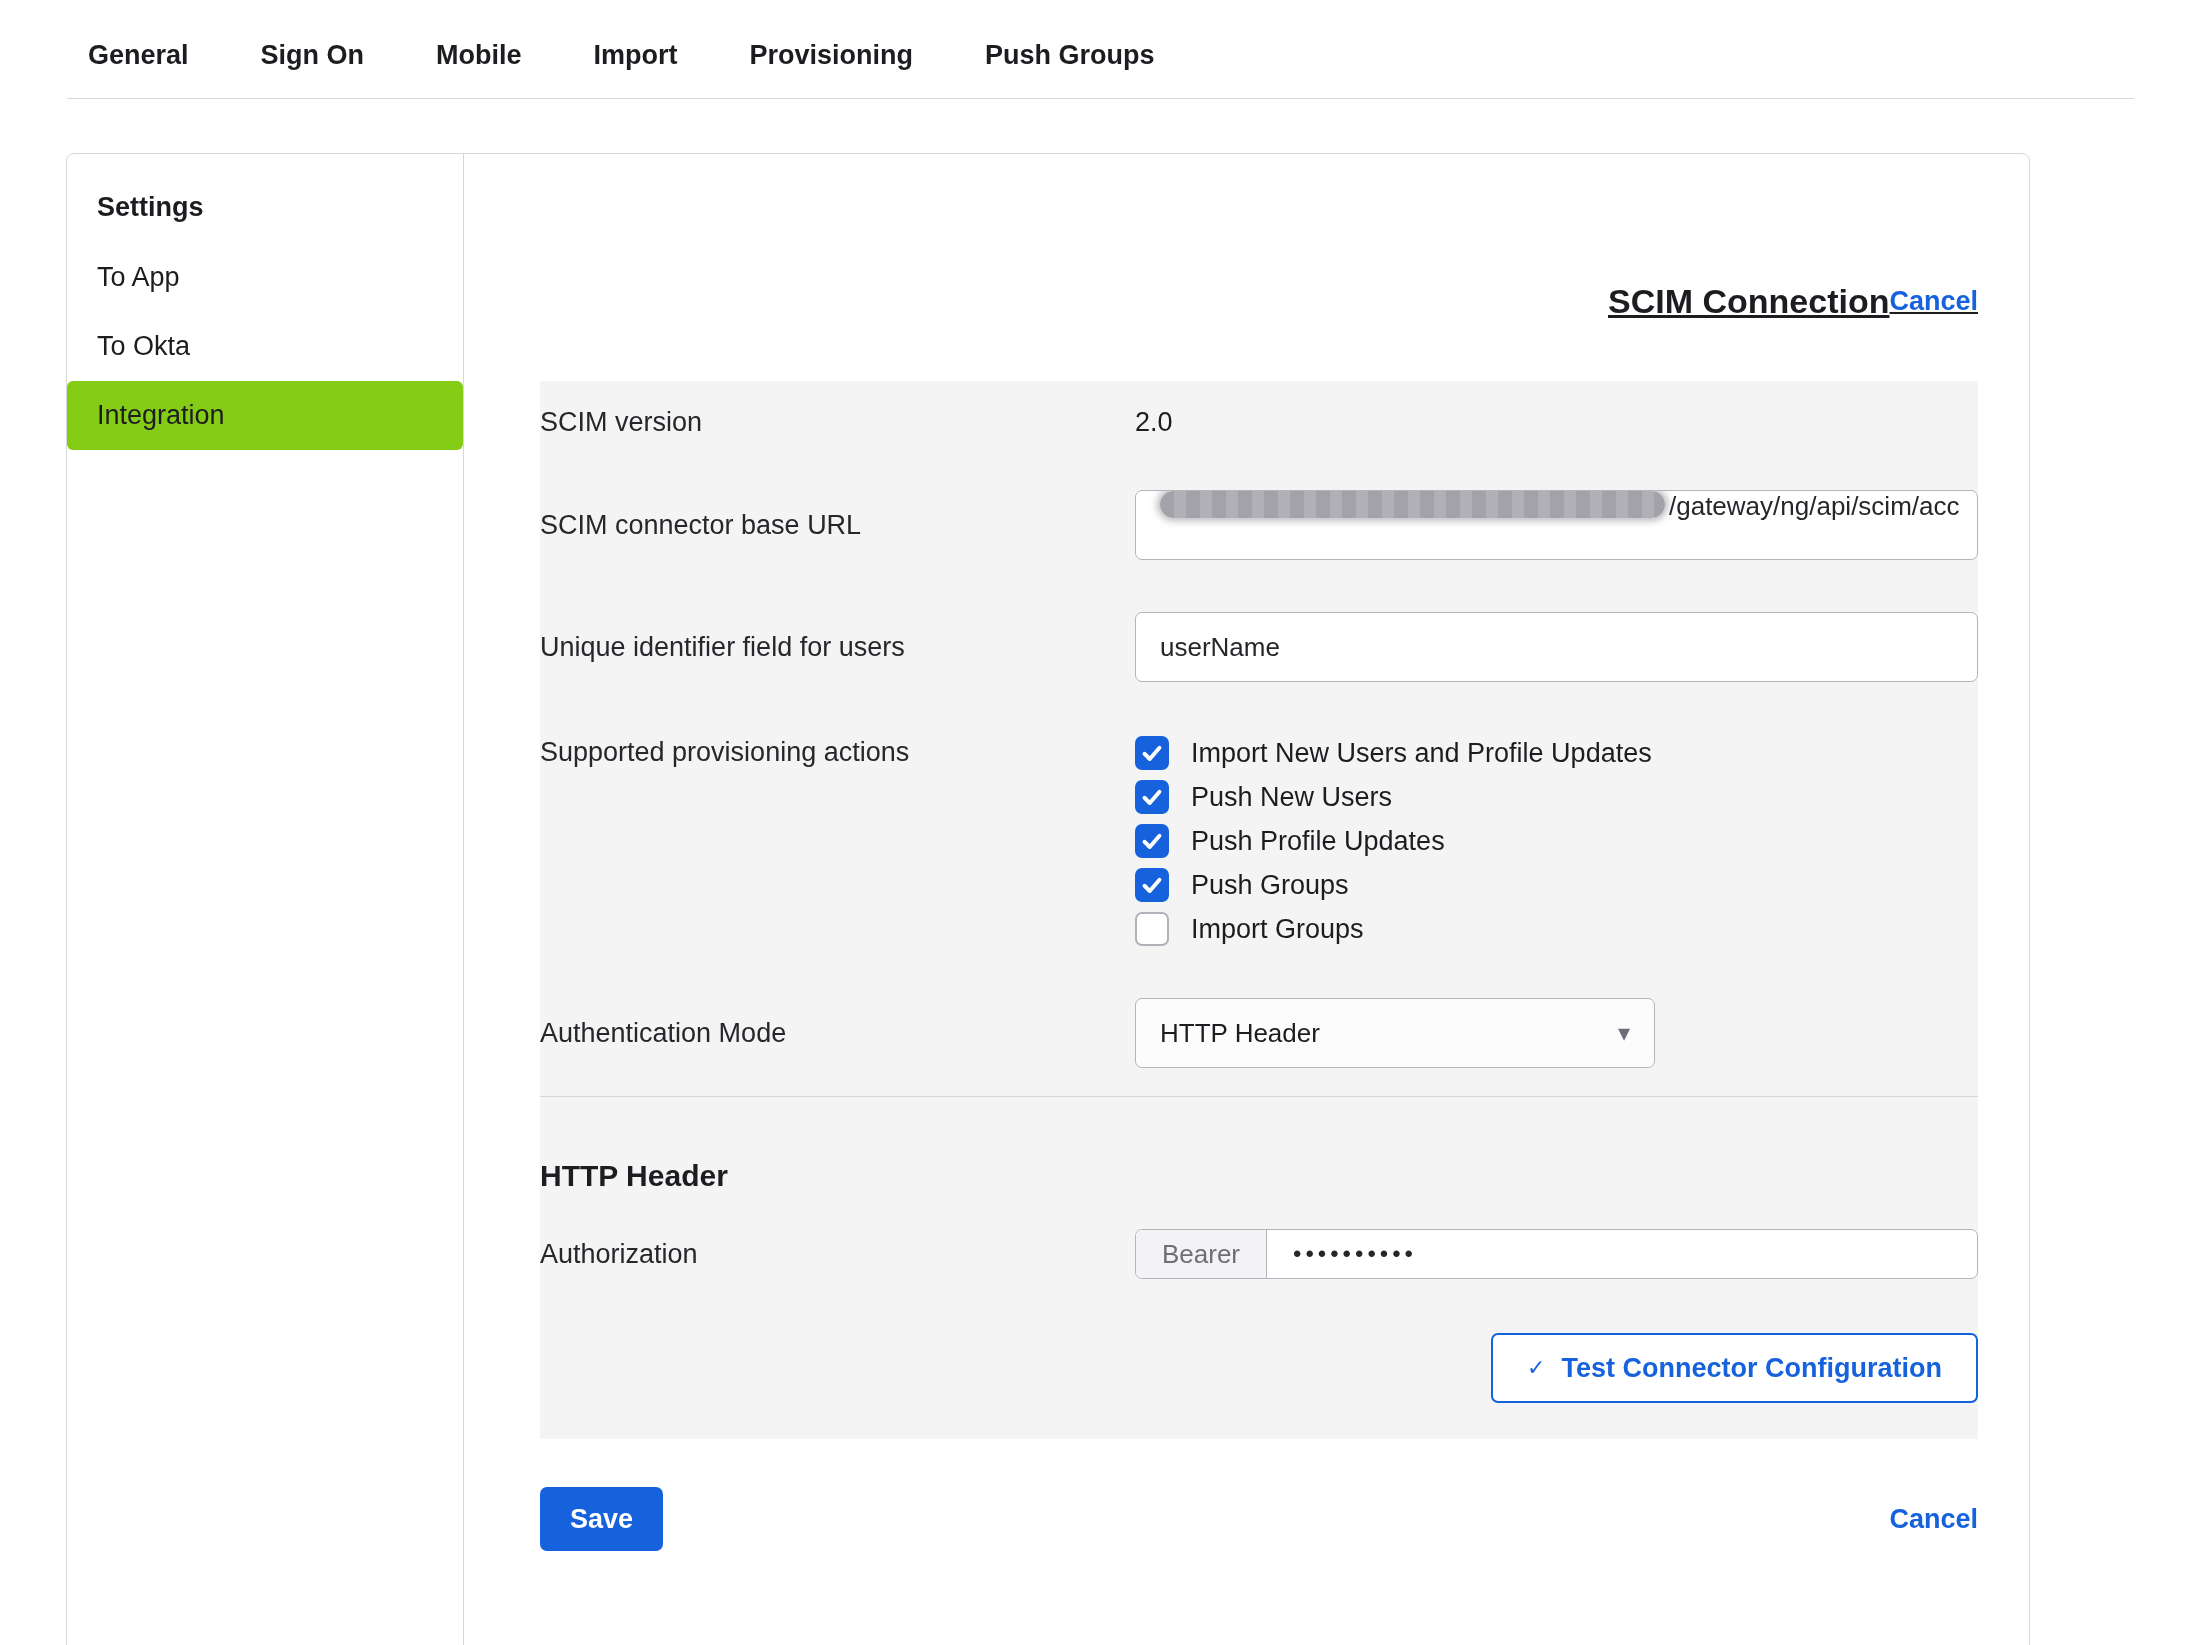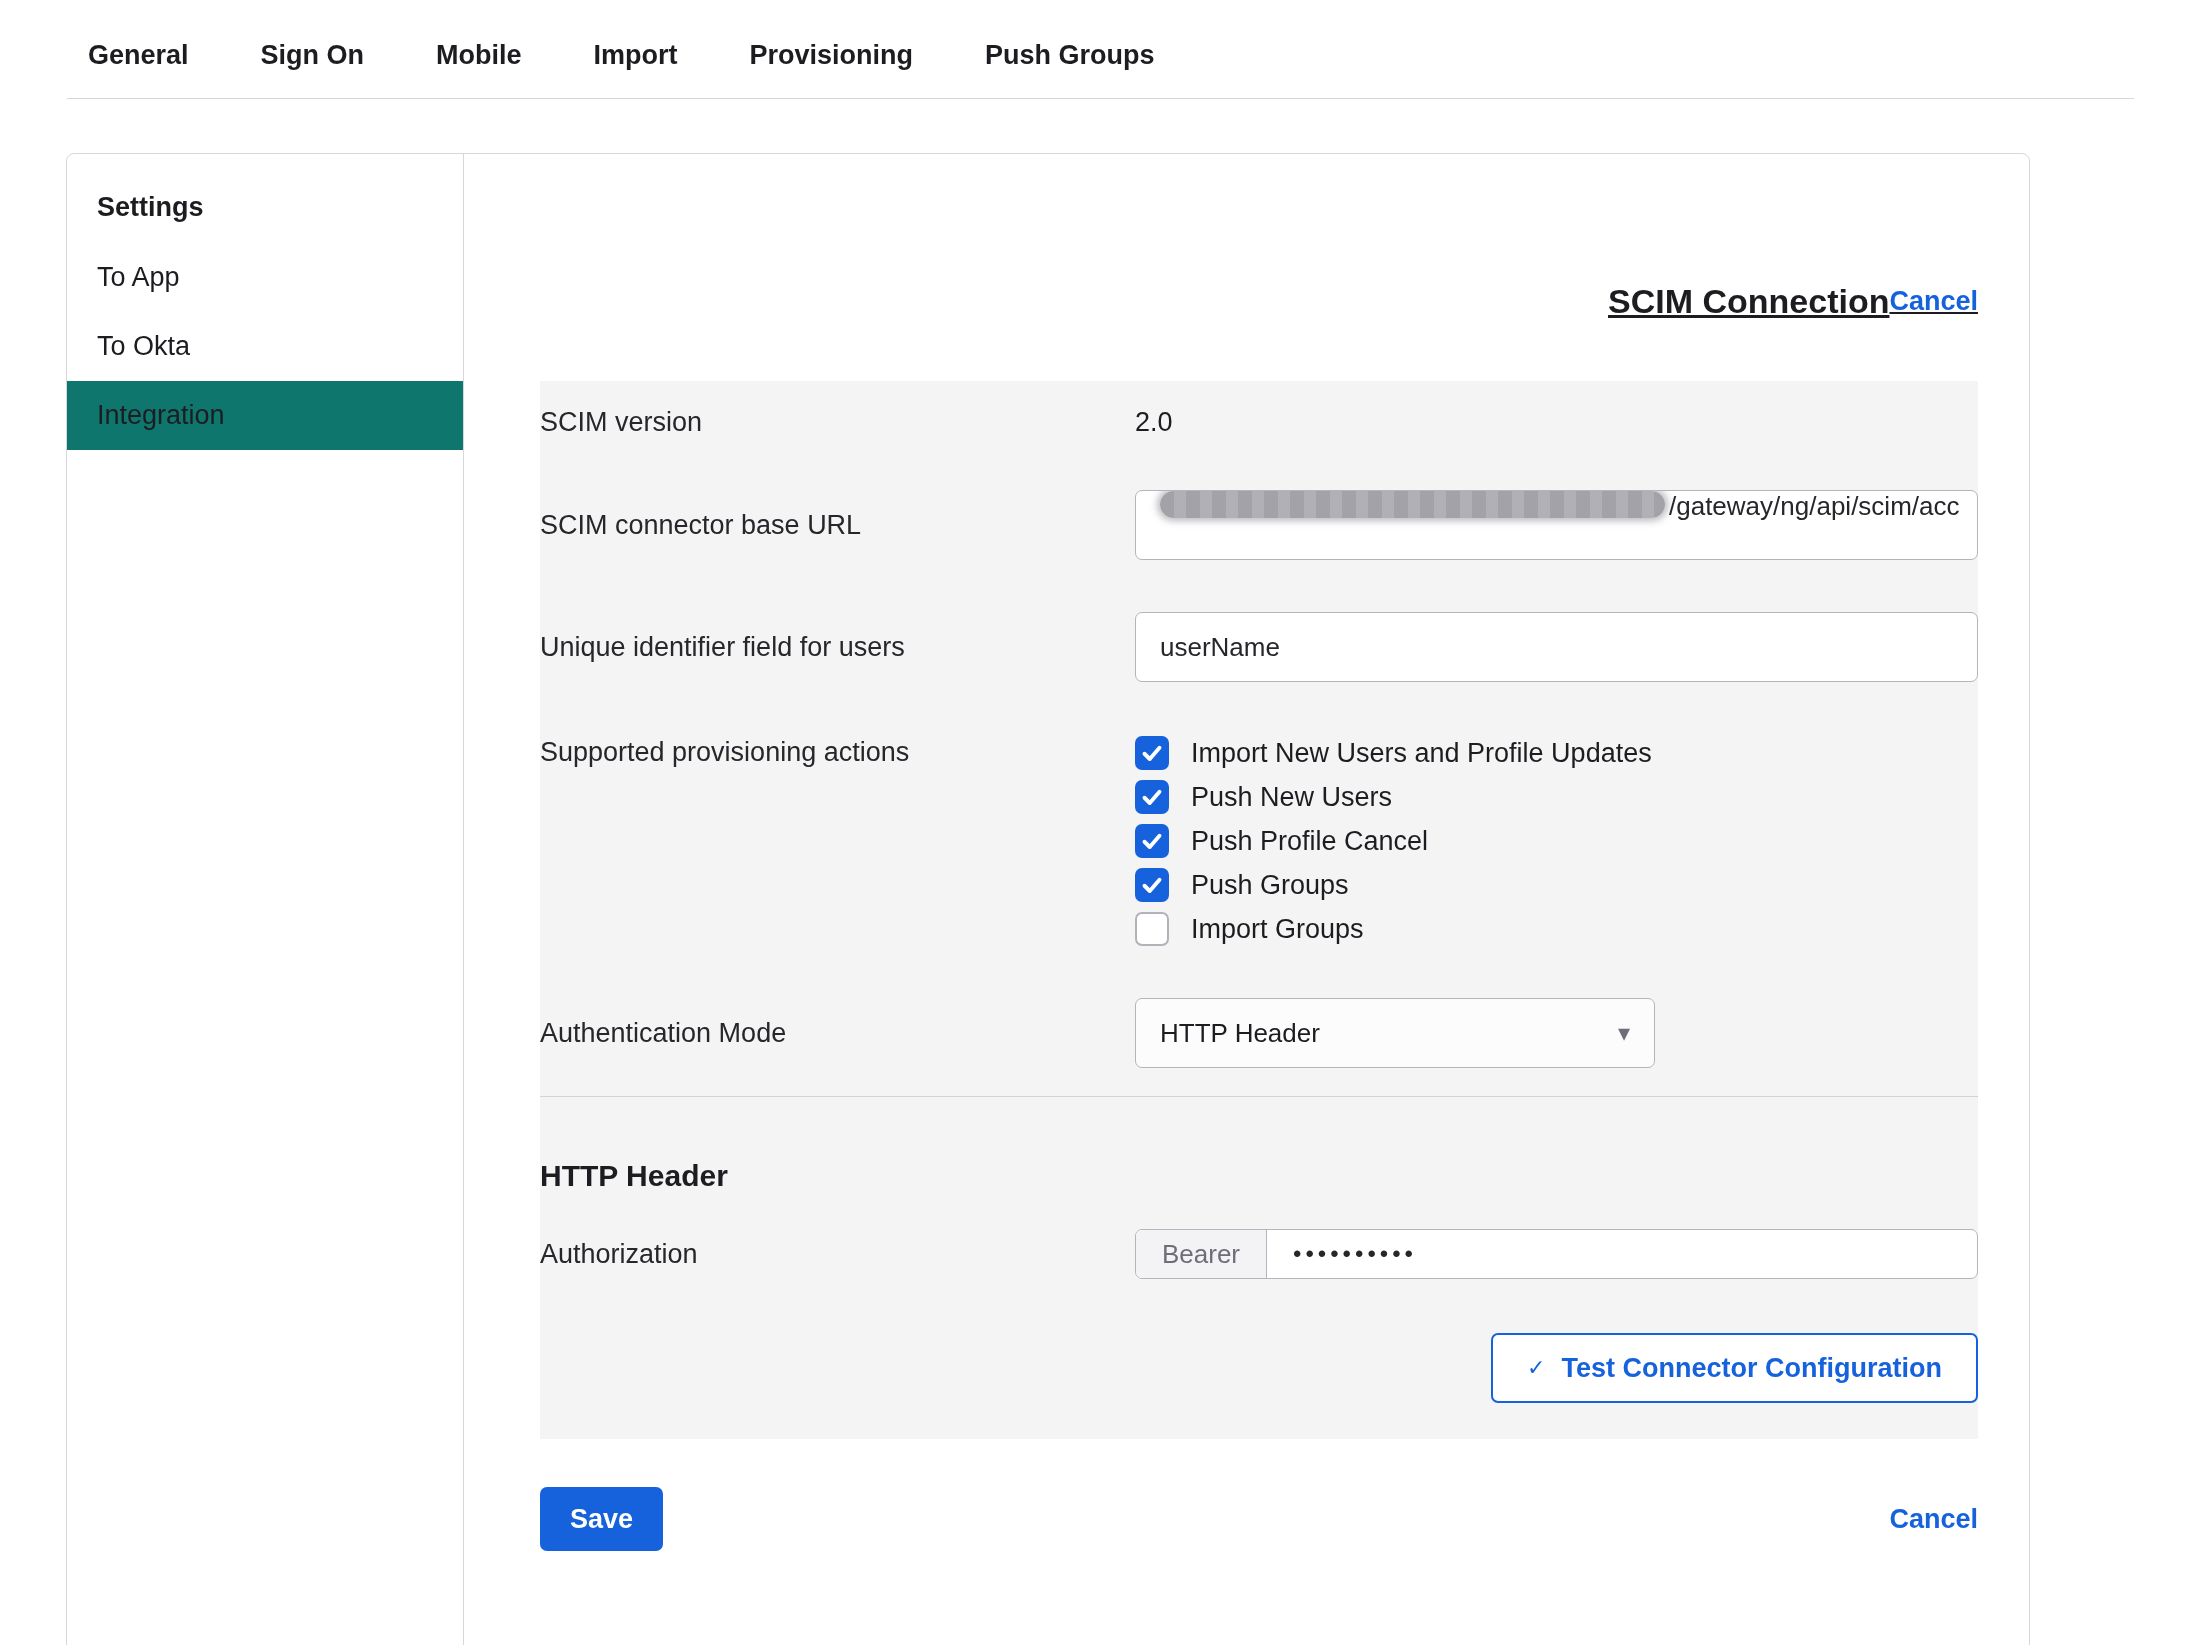--- a/index.html
+++ b/index.html
@@ -28,21 +28,21 @@
     display:flex; background:#fff;
   }
 
   
   .sidebar{ width:397px; flex-shrink:0; border-right:1px solid #d8d8dc; padding-top:22px; }
   .sidebar-title{ font-size:27px; font-weight:700; padding:16px 30px 20px; }
   .sidebar-item{
     font-size:27px; height:69px; display:flex; align-items:center;
     padding-left:30px; cursor:pointer;
   }
-  .sidebar-item.selected{ background:#0f766e; }
+  .sidebar-item.selected{ background:#84cc16;border-radius:6px; }
 
   
   .content{ flex:1; padding:0 51px 0 76px; min-width:0; }
   .content-header{
     margin-top:128px; display:flex; justify-content:flex-end; align-items:center;text-decoration:underline;
   }
   .page-title{ font-size:34px; font-weight:700; }
   .link{ color:#1662dd; font-size:27px; font-weight:700; cursor:pointer; text-decoration:none; }
 
   
@@ -207,21 +207,21 @@
               </span>
             <span class="check-label">Push New Users</span>
           </div>
 
           <div class="check-row checked">
             <span class="checkbox">
                 <svg viewBox="0 0 16 16">
                   <path d="M3 8.5 L6.5 12 L13 4.5" stroke="#fff" stroke-width="2.6" fill="none" stroke-linecap="round" stroke-linejoin="round"></path>
                 </svg>
               </span>
-            <span class="check-label">Push Profile Cancel</span>
+            <span class="check-label">Push Profile Updates</span>
           </div>
 
           <div class="check-row checked">
             <span class="checkbox">
                 <svg viewBox="0 0 16 16">
                   <path d="M3 8.5 L6.5 12 L13 4.5" stroke="#fff" stroke-width="2.6" fill="none" stroke-linecap="round" stroke-linejoin="round"></path>
                 </svg>
               </span>
             <span class="check-label">Push Groups</span>
           </div>

